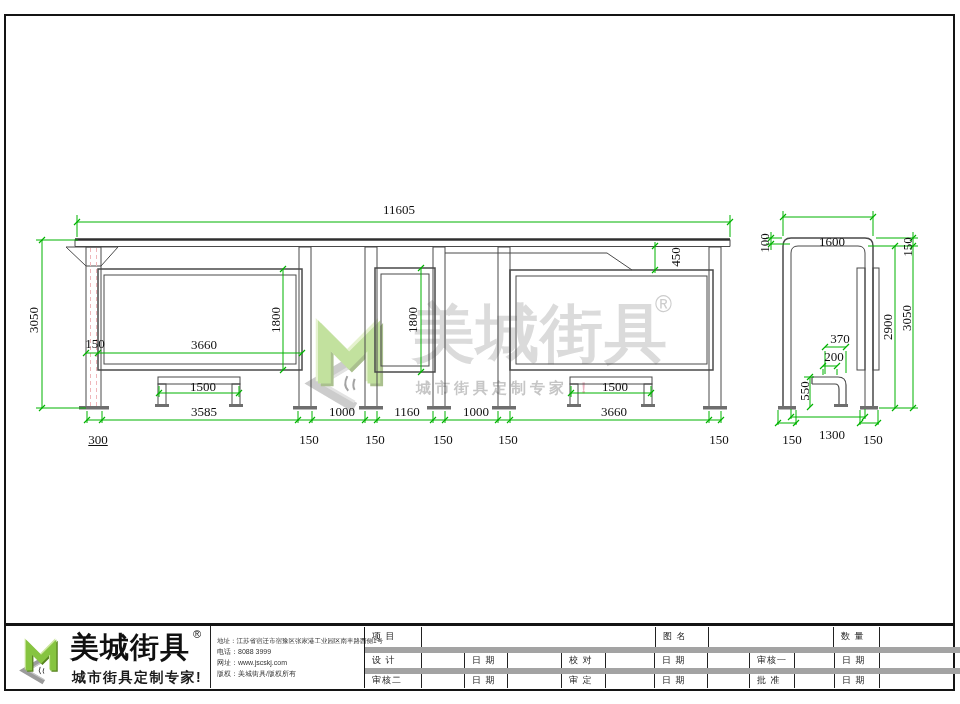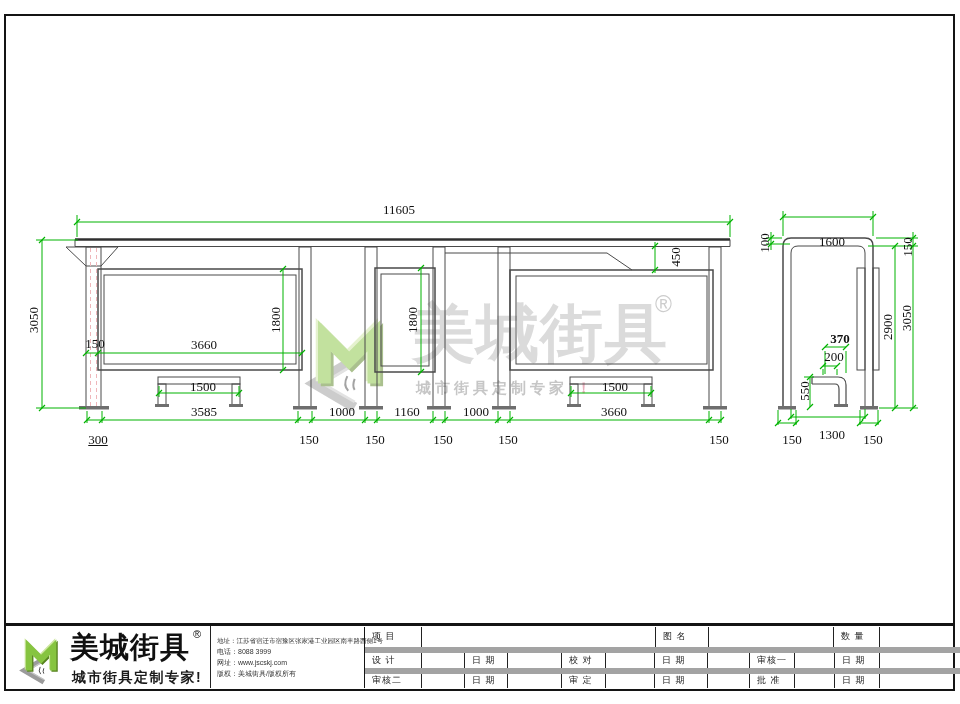--- a/index.html
+++ b/index.html
@@ -211,21 +211,21 @@
     <div class="dim" style="left: 305px; top: 440px;">150</div>
     <div class="dim" style="left: 371px; top: 440px;">150</div>
     <div class="dim" style="left: 439px; top: 440px;">150</div>
     <div class="dim" style="left: 504px; top: 440px;">150</div>
     <div class="dim" style="left: 715px; top: 440px;">150</div>
     <div class="dim" style="left: 828px; top: 209px; margin-top: 33px;">1600</div>
     <div class="dim rot" style="left: 761px; top: 243px;">100</div>
     <div class="dim rot" style="left: 904px; top: 247px;">150</div>
     <div class="dim rot" style="left: 884px; top: 327px;">2900</div>
     <div class="dim rot" style="left: 903px; top: 318px;">3050</div>
-    <div class="dim" style="left: 836px; top: 339px; font-weight: bold;">370</div>
+    <div class="dim" style="left: 836px; top: 339px;">370</div>
     <div class="dim" style="left: 830px; top: 357px;">200</div>
     <div class="dim rot" style="left: 801px; top: 391px;">550</div>
     <div class="dim" style="left: 828px; top: 410px; margin-top: 25px;">1300</div>
     <div class="dim" style="left: 788px; top: 440px;">150</div>
     <div class="dim" style="left: 869px; top: 440px;">150</div>
   </div>
 
 <svg class="tb-logo">
     <use href="#mlogo"></use>
   </svg>

